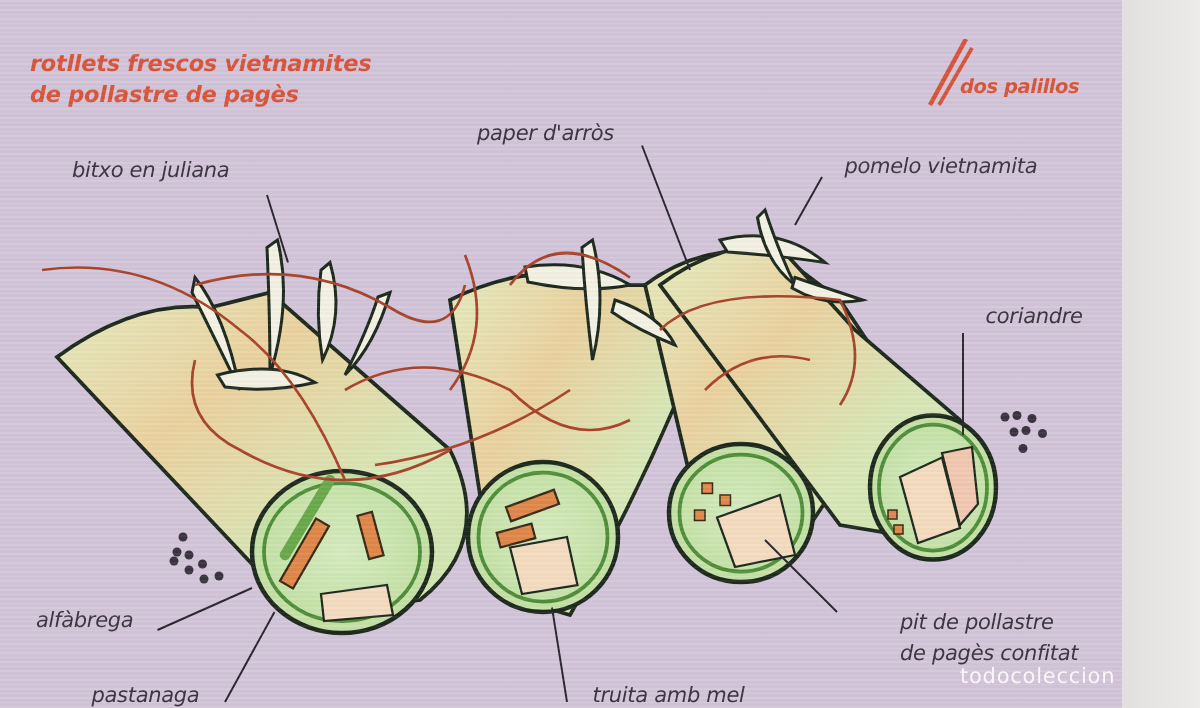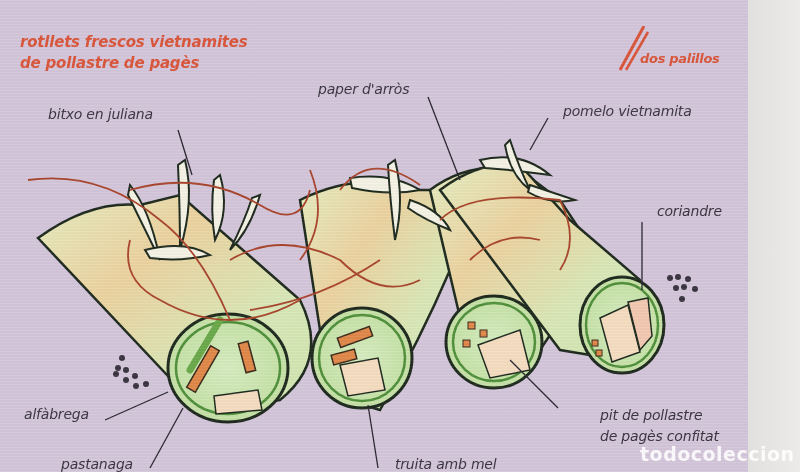--- a/index.html
+++ b/index.html
@@ -6,21 +6,21 @@
   body { width: 800px; height: 472px; overflow: hidden; background: #e6e4e2; position: relative; font-family: "DejaVu Sans", sans-serif; }
   .card { position: absolute; left: 0; top: 0; width: 748px; height: 472px; background: #d4c6da; overflow: hidden; }
   .card::after { content: ""; position: absolute; inset: 0; background: repeating-linear-gradient(0deg, rgba(255,255,255,0.05) 0 1px, rgba(0,0,0,0.02) 1px 3px); pointer-events: none; }
   .right-strip { position: absolute; left: 748px; top: 0; width: 52px; height: 472px; background: linear-gradient(90deg, #e2e0df, #ecebea); }
   .title { position: absolute; left: 20px; top: 32px; color: #d9553a; font-style: italic; font-weight: bold; font-size: 15px; line-height: 21px; letter-spacing: -0.2px; }
   .title div { white-space: nowrap; }
   .logo { position: absolute; left: 616px; top: 26px; width: 120px; height: 46px; }
   .logo-text { position: absolute; left: 640px; top: 51px; color: #d9553a; font-weight: bold; font-style: italic; font-size: 13px; letter-spacing: -0.3px; }
   .label { position: absolute; color: #3a3440; font-style: italic; font-size: 14px; white-space: nowrap; letter-spacing: -0.2px; }
   .art { position: absolute; left: 0; top: 0; width: 800px; height: 472px; }
-  .watermark { position: absolute; left: 640px; top: 443px; color: rgba(255,255,255,0.85); font-weight: bold; font-size: 19px; letter-spacing: 0.5px; white-space: nowrap; }
+  .watermark { position: absolute; left: 640px; top: 443px; color: rgba(255,255,255,0.85); font-weight: normal; font-size: 14px; letter-spacing: 0.5px; white-space: nowrap; }
 </style>
 </head>
 <body>
 
 <div class="right-strip"></div>
 
 <div class="card">
 
   <svg class="art" viewBox="0 0 800 472">
     <defs>

